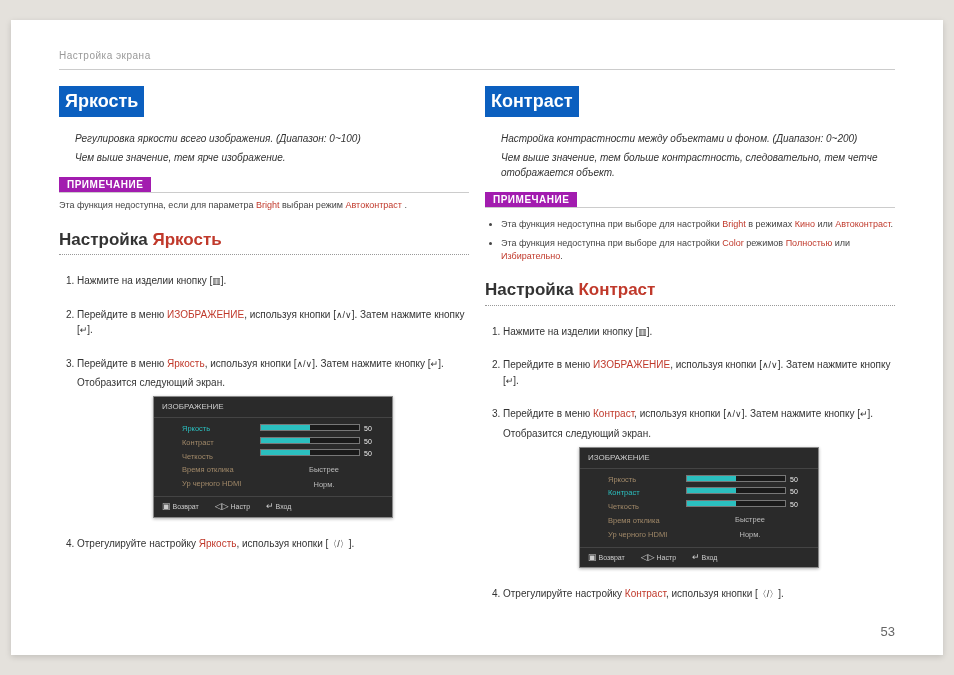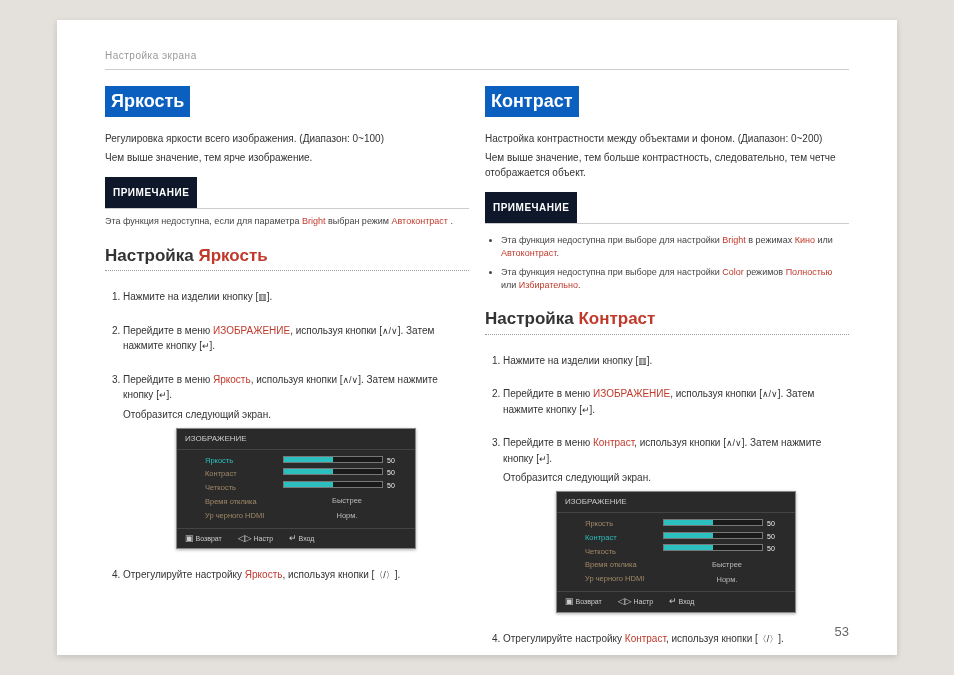--- a/index.html
+++ b/index.html
@@ -6,21 +6,21 @@
   body {
     margin: 0;
     background: #e4e1dc;
     font-family: Arial, sans-serif;
     color: #333;
     display: flex;
     justify-content: center;
     padding: 20px 0;
   }
   .page {
-    width: 840px;
+    width: 932px;
     height: 635px;
     background: #fff;
     box-shadow: 0 2px 6px rgba(0,0,0,0.15);
     padding: 30px 48px 24px 48px;
     position: relative;
   }
   .page-header {
     font-size: 10px;
     color: #999;
     letter-spacing: 0.5px;
@@ -39,28 +39,28 @@
   }
   .title-badge {
     display: inline-block;
     background: #0b5fbf;
     color: #fff;
     font-weight: bold;
     font-size: 18px;
     padding: 2px 6px;
     margin-bottom: 10px;
   }
-  .para { margin: 4px 0; font-size: 10px; color:#333; }
+  .para { margin: 4px 16px; font-size: 10px; color:#333;font-style:italic; }
   .note-badge {
     display: inline-block;
-    background: #0f172a;
+    background: #a21caf;
     color: #fff;
     font-size: 10px;
     font-weight: bold;
-    padding: 8px 8px;
+    padding: 0 8px;
     margin-top: 8px;
     letter-spacing: 0.5px;
   }
   .note-body {
     border-top: 1px solid #ccc;
     margin-top: 0;
     padding-top: 6px;
     font-size: 9px;
     color: #444;
   }

